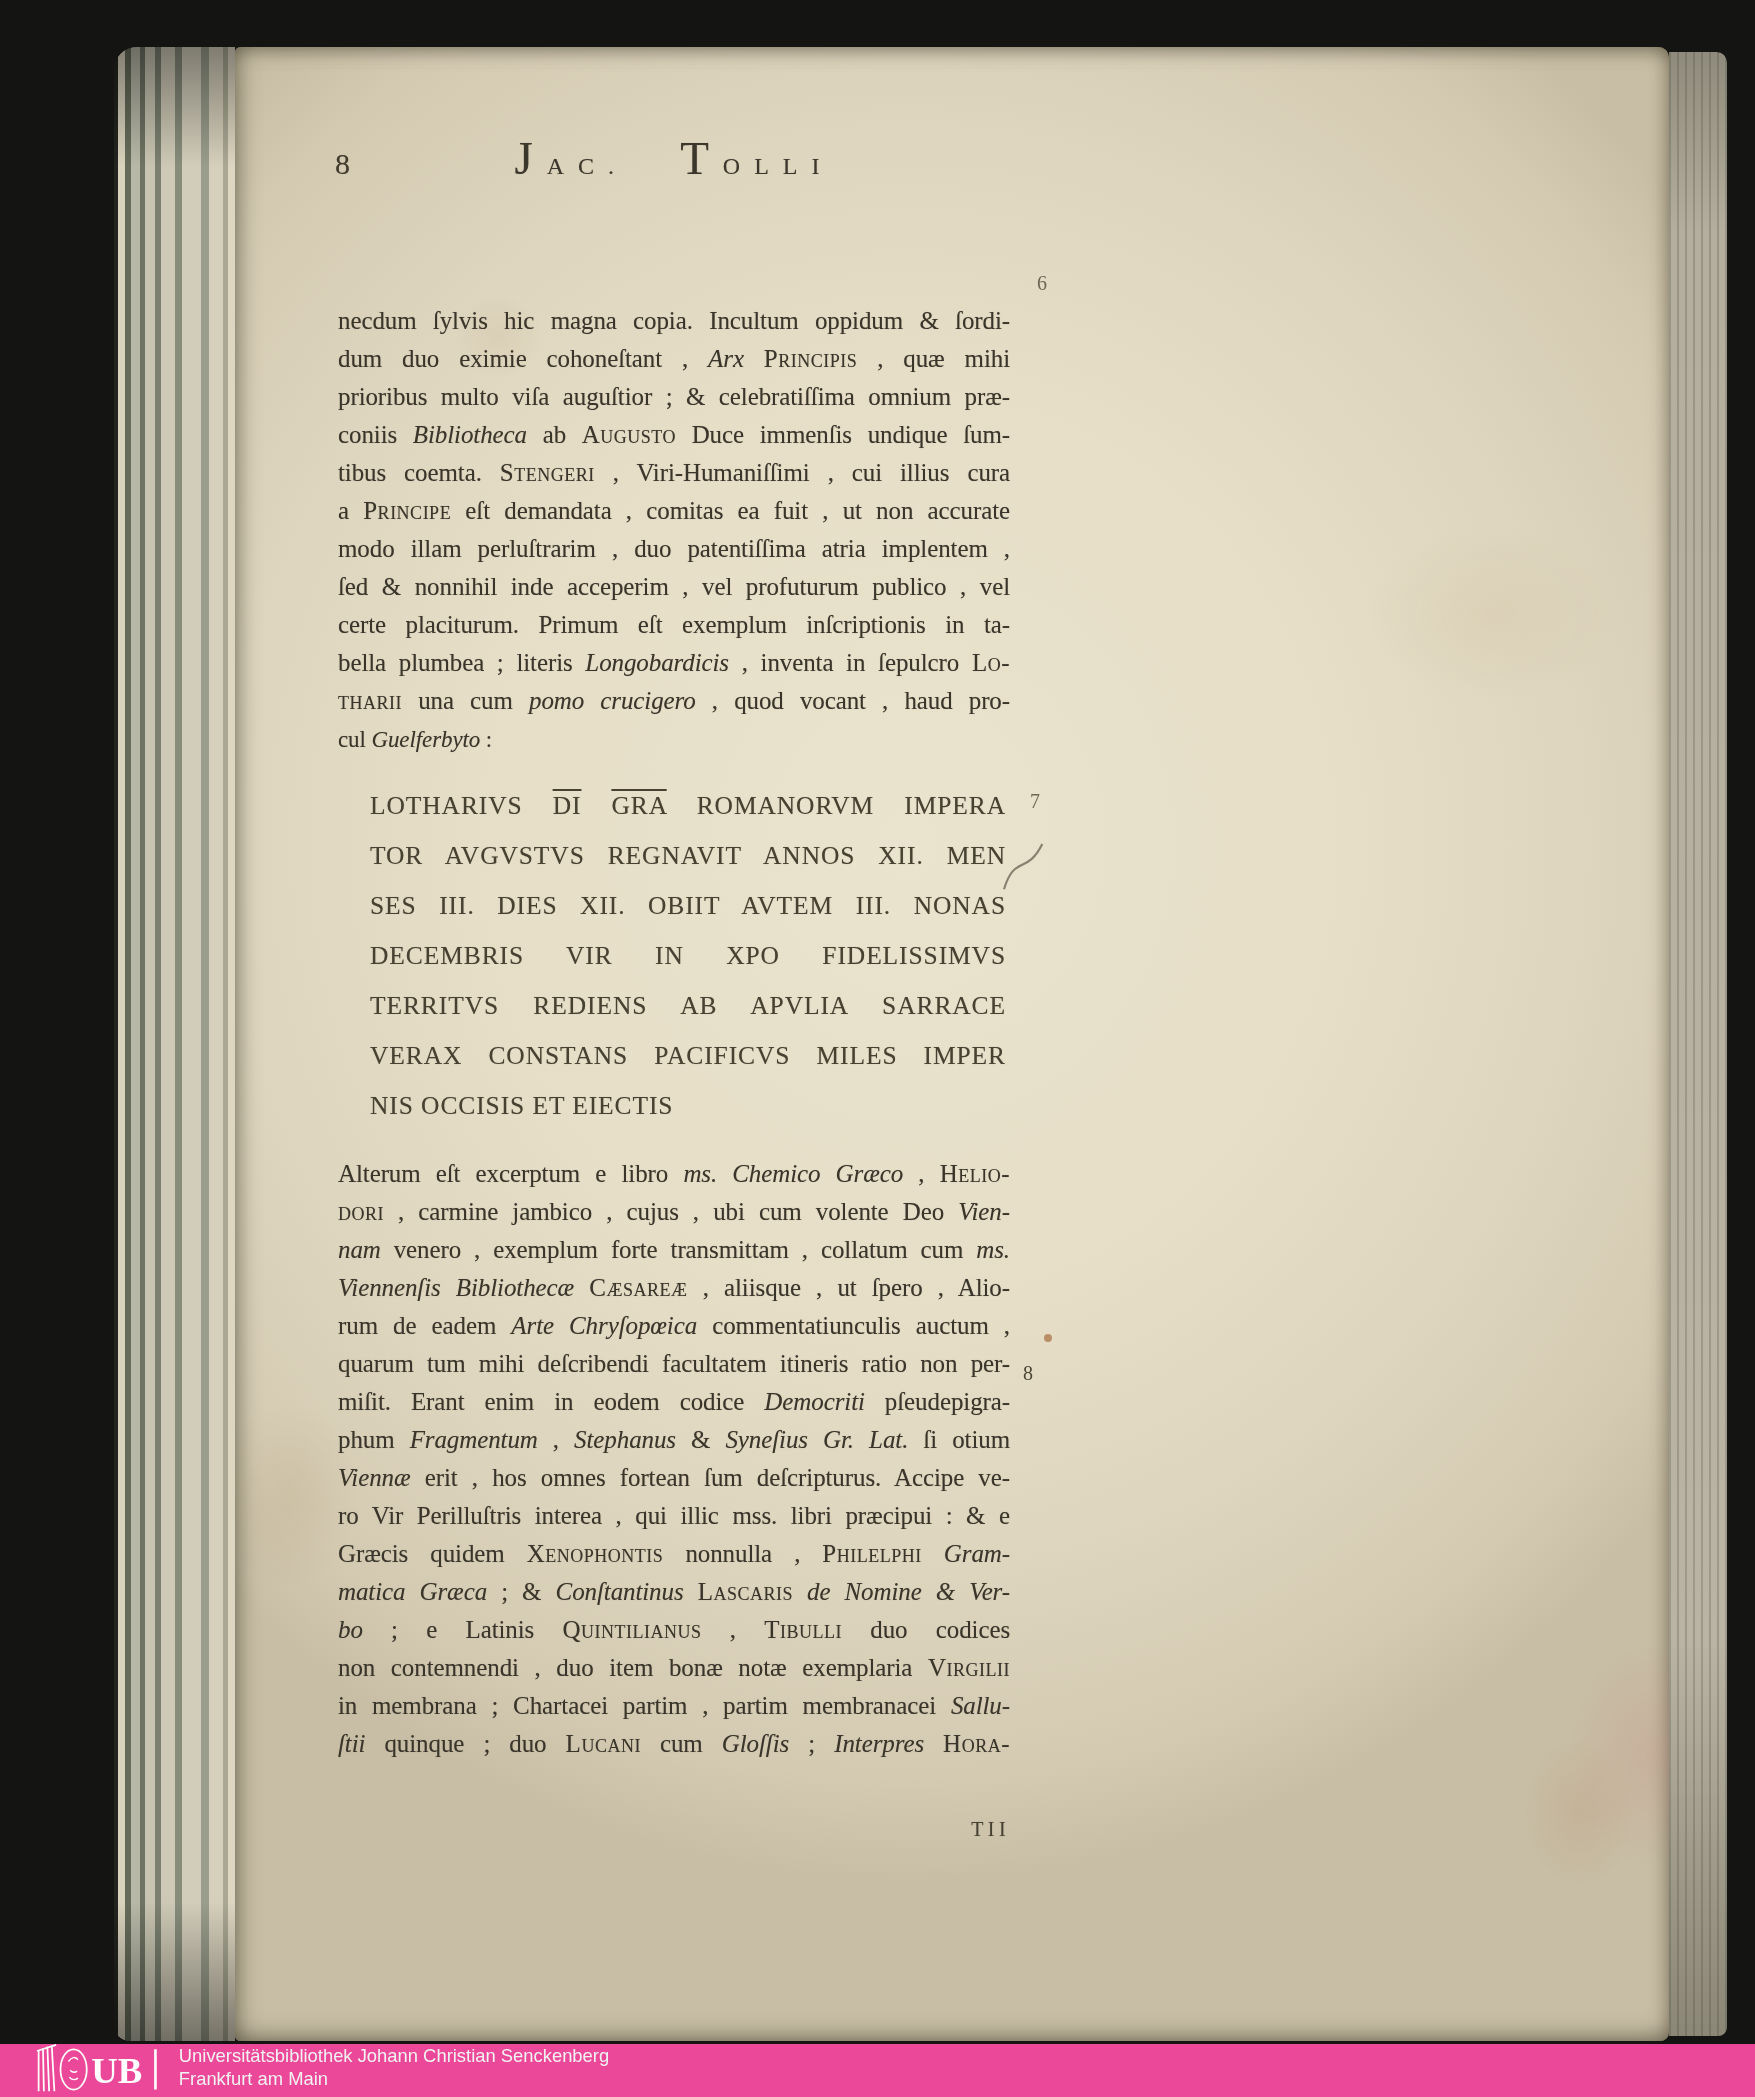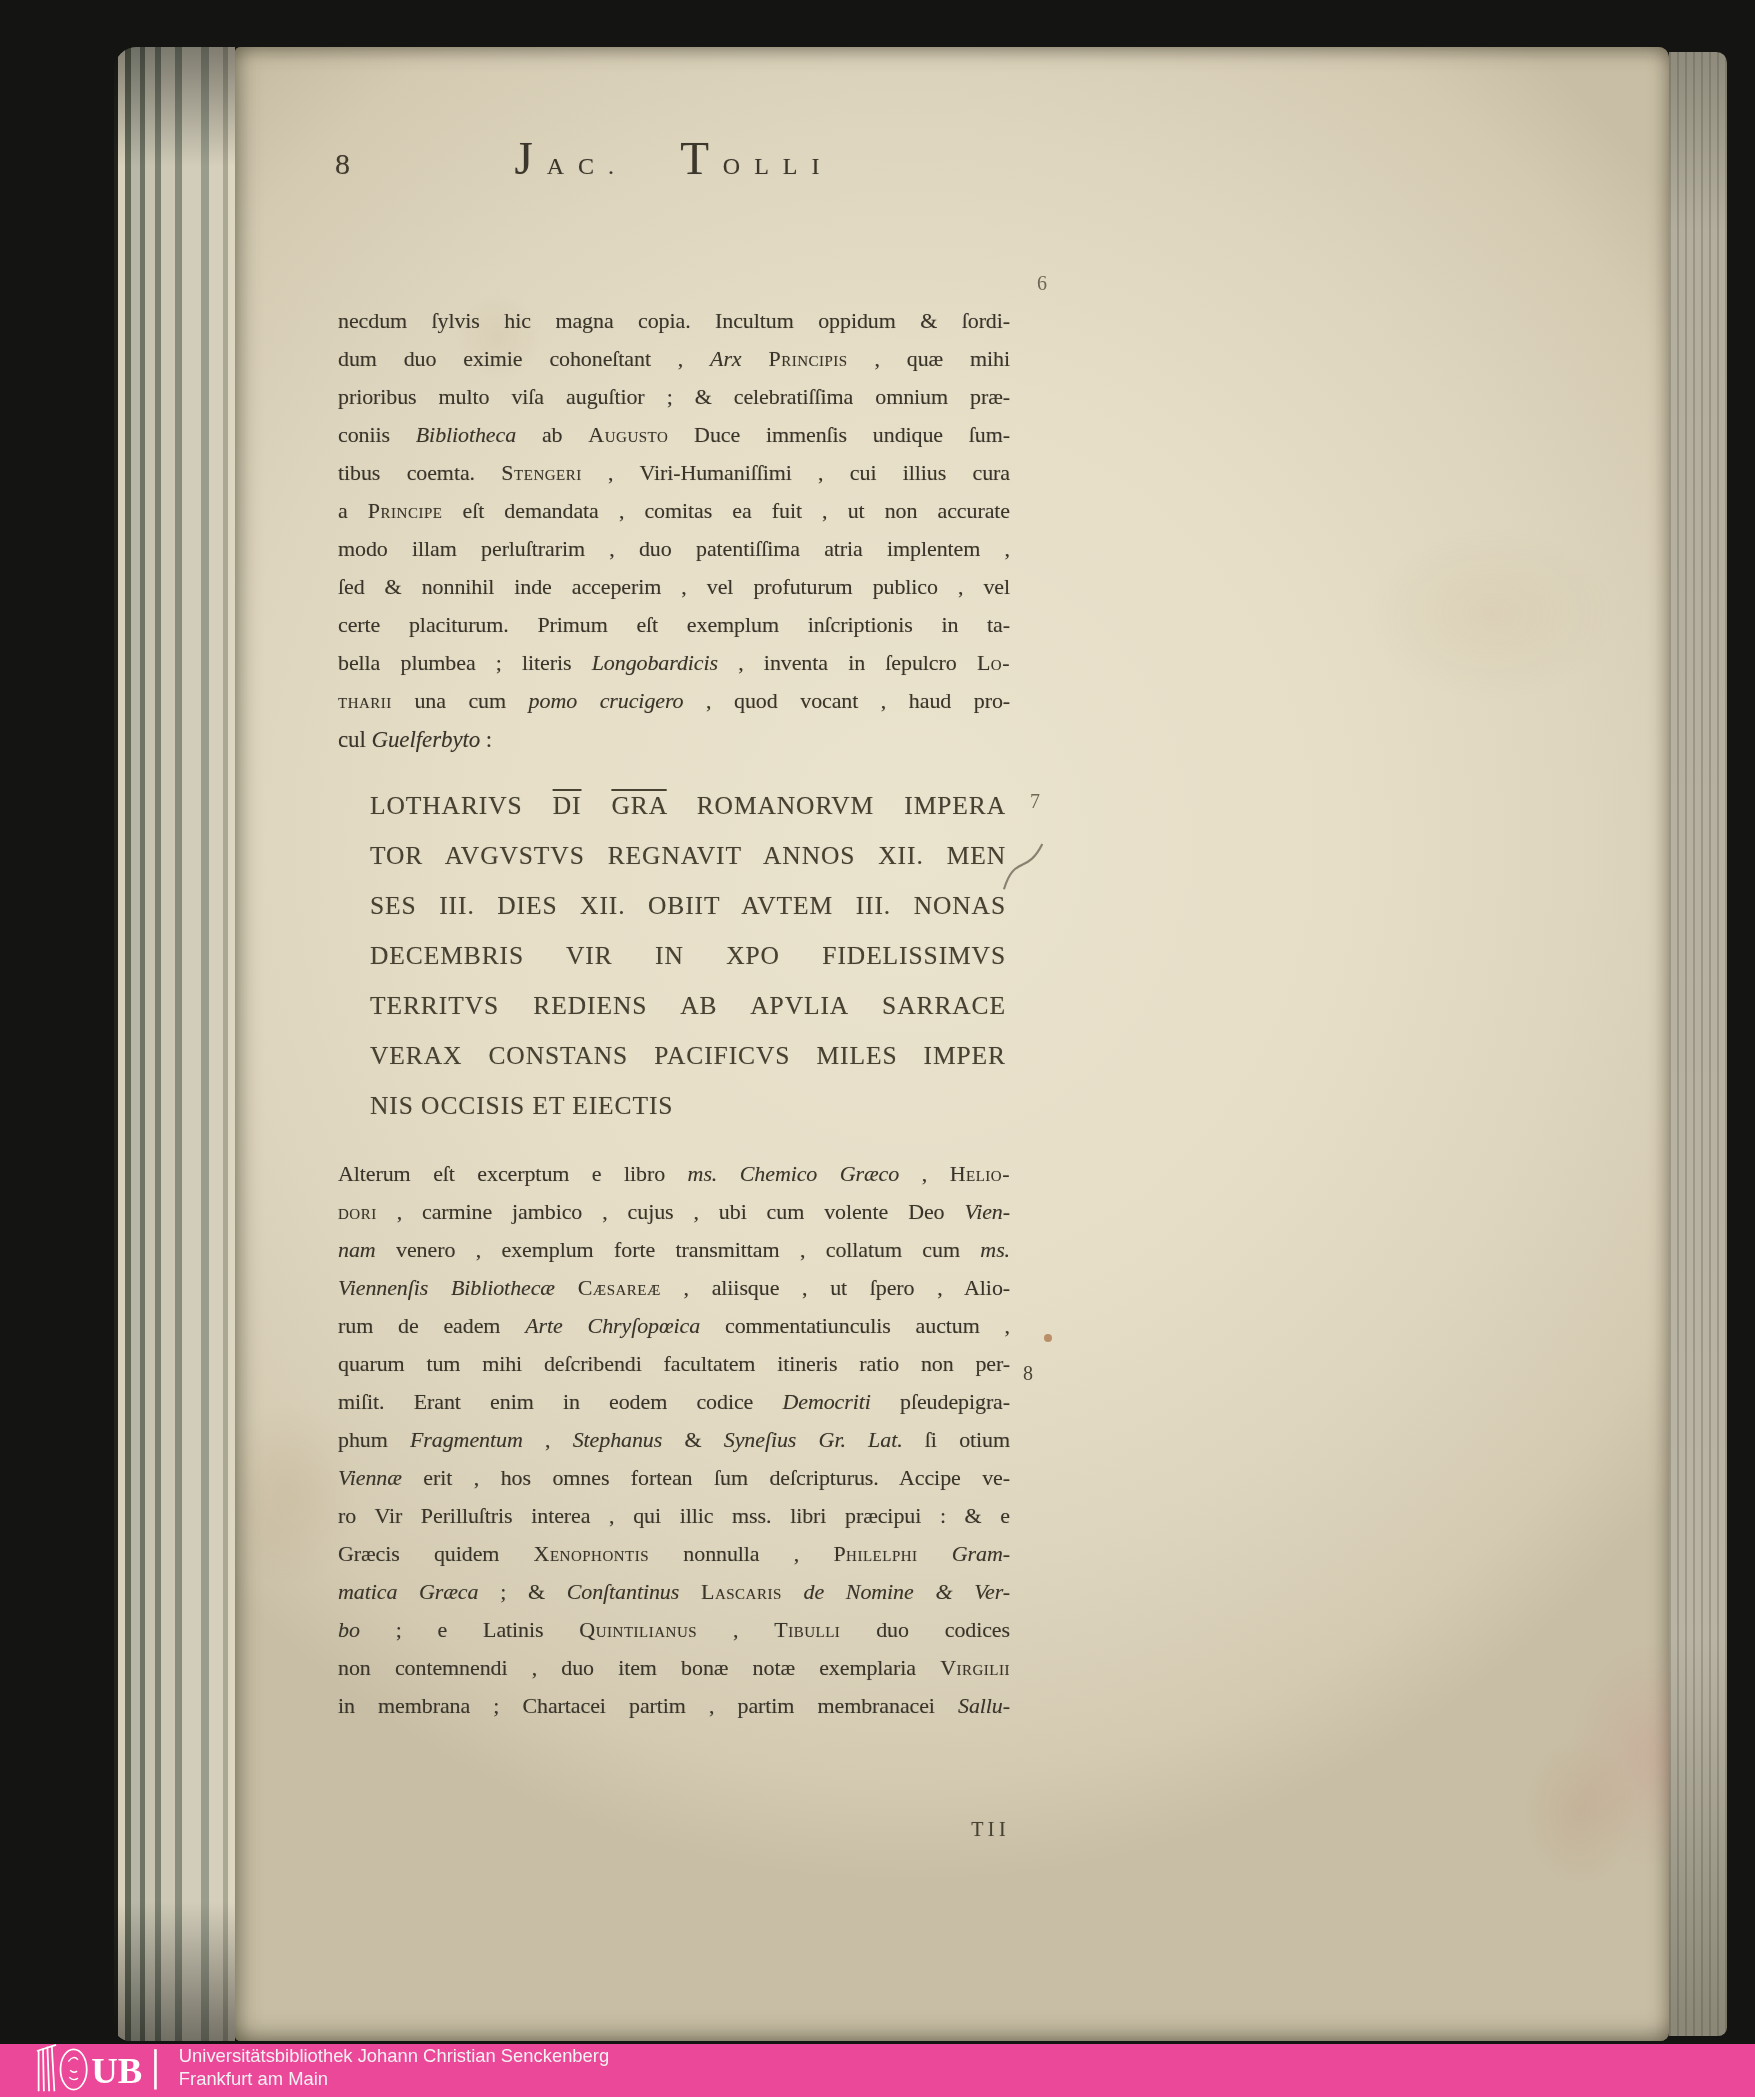--- a/index.html
+++ b/index.html
@@ -57,21 +57,21 @@
   .seg-r{font-style:normal;}
   .seg-i{font-style:italic;}
   .seg-sc{font-variant:small-caps;letter-spacing:0.5px;}
   .seg-ov{text-decoration:overline;}
   .seg-lg{font-size:47px;}
   .seg-sm{font-size:24px;}
 
   .pageno{position:absolute;left:221px;top:100px;font-size:30px;color:#413b2e;text-shadow:0 0 0.9px rgba(70,62,45,.35);}
   .header{left:224px;top:84px;width:672px;letter-spacing:14px;word-spacing:32px;color:#3c372c;}
 
-  .para{left:224px;width:672px;font-size:22px;line-height:38px;letter-spacing:-0.1px;}
+  .para{left:224px;width:672px;font-size:25px;line-height:38px;letter-spacing:-0.1px;}
   .para1{top:255px;}
   .para1-last{top:674px;font-size:23px;line-height:38px;}
   .ins{left:256px;width:636px;font-size:25.5px;line-height:50px;letter-spacing:0.9px;color:#474132;}
   .ins-main{top:734px;}
   .ins-last{top:1034px;}
   .para2{top:1108px;}
 
   .catchword{position:absolute;left:224px;top:1771px;width:672px;text-align:right;
     font-size:20px;letter-spacing:4.4px;color:#474132;text-shadow:0 0 0.9px rgba(70,62,45,.35);}
 
@@ -143,20 +143,21 @@
         <div class="line"><span class="seg-r">quarum tum mihi deſcribendi facultatem itineris ratio non per-</span></div>
         <div class="line"><span class="seg-r">miſit.  Erant enim in eodem codice </span><span class="seg-i">Democriti</span><span class="seg-r"> pſeudepigra-</span></div>
         <div class="line"><span class="seg-r">phum </span><span class="seg-i">Fragmentum</span><span class="seg-r"> , </span><span class="seg-i">Stephanus</span><span class="seg-r"> &amp; </span><span class="seg-i">Syneſius Gr. Lat.</span><span class="seg-r"> ſi otium</span></div>
         <div class="line"><span class="seg-i">Viennæ</span><span class="seg-r"> erit , hos omnes fortean ſum deſcripturus.  Accipe ve-</span></div>
         <div class="line"><span class="seg-r">ro Vir Perilluſtris interea , qui illic mss. libri præcipui : &amp; e</span></div>
         <div class="line"><span class="seg-r">Græcis quidem </span><span class="seg-sc">Xenophontis</span><span class="seg-r"> nonnulla , </span><span class="seg-sc">Philelphi</span><span class="seg-r"> </span><span class="seg-i">Gram-</span></div>
         <div class="line"><span class="seg-i">matica Græca</span><span class="seg-r"> ;  &amp; </span><span class="seg-i">Conſtantinus</span><span class="seg-r"> </span><span class="seg-sc">Lascaris</span><span class="seg-r"> </span><span class="seg-i">de Nomine &amp; Ver-</span></div>
         <div class="line"><span class="seg-i">bo</span><span class="seg-r"> ;  e Latinis </span><span class="seg-sc">Quintilianus</span><span class="seg-r"> , </span><span class="seg-sc">Tibulli</span><span class="seg-r"> duo codices</span></div>
         <div class="line"><span class="seg-r">non contemnendi , duo item bonæ notæ exemplaria </span><span class="seg-sc">Virgilii</span></div>
         <div class="line"><span class="seg-r">in membrana ; Chartacei partim , partim membranacei </span><span class="seg-i">Sallu-</span></div>
+        <div class="line"><span class="seg-i">ſtii</span><span class="seg-r"> quinque ;  duo </span><span class="seg-sc">Lucani</span><span class="seg-r"> cum </span><span class="seg-i">Gloſſis</span><span class="seg-r"> ; </span><span class="seg-i">Interpres</span><span class="seg-r"> </span><span class="seg-sc">Hora-</span></div>
       </div>
 
     <div class="catchword">TII</div>
 
     <div class="mnote m6">6</div>
     <div class="mnote m7">7</div>
     <div class="mnote m8">8</div>
 
     <svg class="squiggle" width="61" height="61" viewBox="0 0 70 70">
       <path d="M8 60 C 20 20, 34 44, 52 8" fill="none" stroke="#5f5848" stroke-width="2.5" opacity="0.7"></path>

